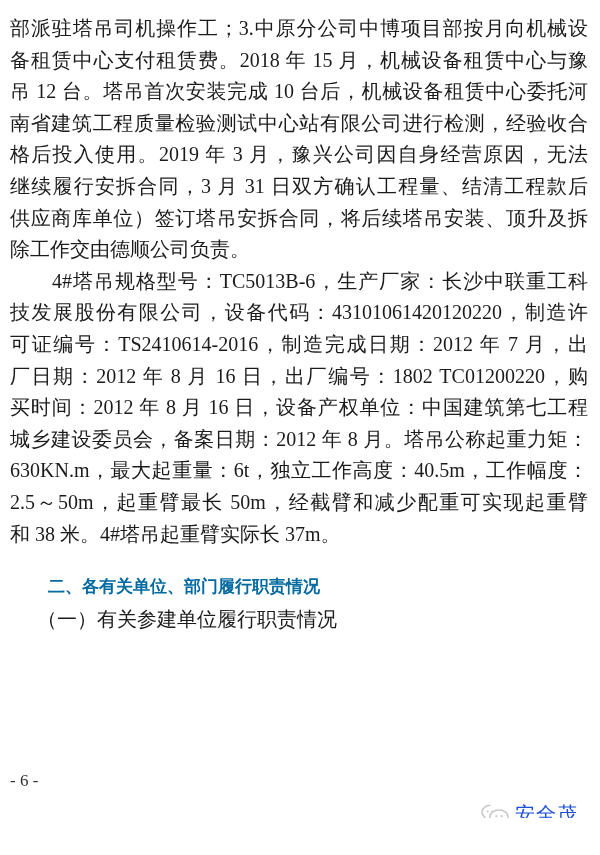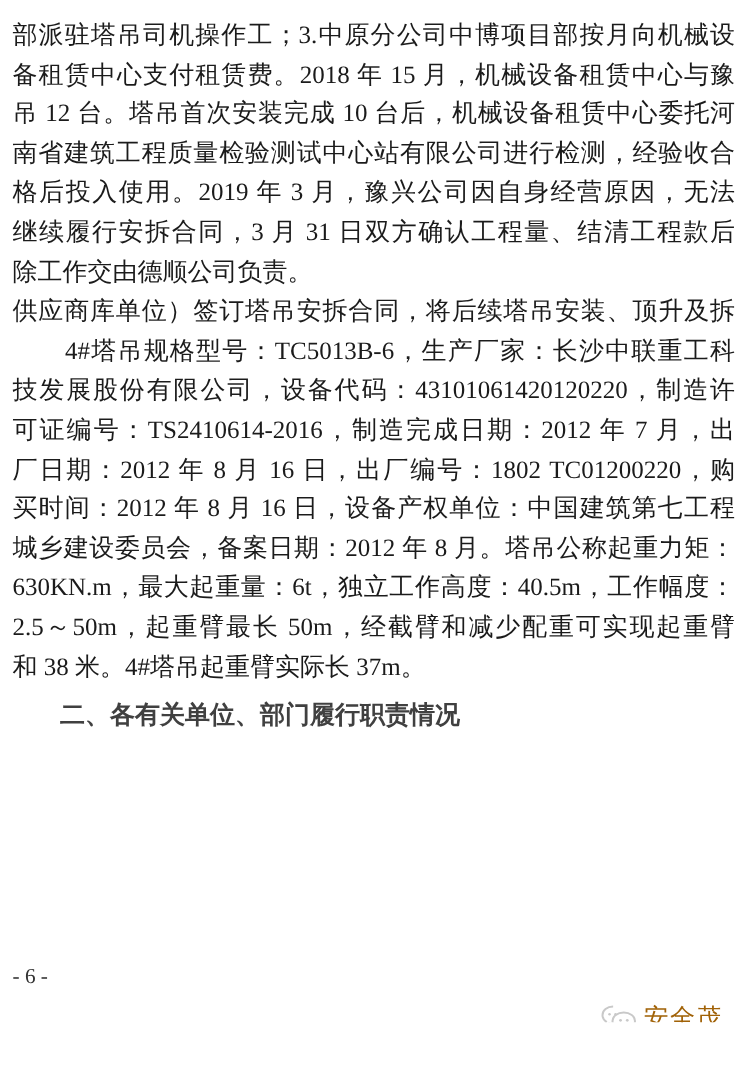--- a/index.html
+++ b/index.html
@@ -26,26 +26,26 @@
   }
   .line.just {
     text-align:justify;
     text-align-last:justify;
   }
   .line.end { text-align:left; }
   .line.indent { text-indent:42px; }
   .heading-line {
     font-family:"Liberation Sans","DejaVu Sans",sans-serif;
     font-weight:bold;
-    font-size:20px;
+    font-size:17px;
     line-height:33px;
     height:33px;
-    margin-top:6px;
+    margin-top:20px;
     padding-left:38px;
-    color:#404040;
+    color:#0369a1;
   }
   .subheading-line {
     font-size:20px;
     line-height:33px;
     height:33px;
     padding-left:27px;
     color:#1b1b1b;
   }
   .page-number {
     position:absolute;
@@ -56,49 +56,50 @@
   .watermark {
     position:absolute;
     right:22px; top:801px;
     display:flex;
     align-items:center;
     gap:5px;
   }
   .watermark .brand {
     font-family:"Liberation Sans","DejaVu Sans",sans-serif;
     font-size:20px;
-    color:#a16207;
+    color:#1d4ed8;
     letter-spacing:1px;
   }
   .watermark svg { display:block; }
 </style>
 </head>
 <body>
 
 <div class="page">
 
   <div class="body-block" id="body-block">
       <div class="line just">部派驻塔吊司机操作工；3.中原分公司中博项目部按月向机械设</div>
       <div class="line just">备租赁中心支付租赁费。2018 年 15 月，机械设备租赁中心与豫</div>
       <div class="line just">吊 12 台。塔吊首次安装完成 10 台后，机械设备租赁中心委托河</div>
       <div class="line just">南省建筑工程质量检验测试中心站有限公司进行检测，经验收合</div>
       <div class="line just">格后投入使用。2019 年 3 月，豫兴公司因自身经营原因，无法</div>
       <div class="line just">继续履行安拆合同，3 月 31 日双方确认工程量、结清工程款后</div>
+      <div class="line just">供应商库单位）签订塔吊安拆合同，将后续塔吊安装、顶升及拆</div>
       <div class="line end">除工作交由德顺公司负责。</div>
-      <div class="line just">供应商库单位）签订塔吊安拆合同，将后续塔吊安装、顶升及拆</div>
       <div class="line just indent">4#塔吊规格型号：TC5013B-6，生产厂家：长沙中联重工科</div>
       <div class="line just">技发展股份有限公司，设备代码：43101061420120220，制造许</div>
       <div class="line just">可证编号：TS2410614-2016，制造完成日期：2012 年 7 月，出</div>
       <div class="line just">厂日期：2012 年 8 月 16 日，出厂编号：1802 TC01200220，购</div>
       <div class="line just">买时间：2012 年 8 月 16 日，设备产权单位：中国建筑第七工程</div>
       <div class="line just">城乡建设委员会，备案日期：2012 年 8 月。塔吊公称起重力矩：</div>
       <div class="line just">630KN.m，最大起重量：6t，独立工作高度：40.5m，工作幅度：</div>
       <div class="line just">2.5～50m，起重臂最长 50m，经截臂和减少配重可实现起重臂 44m</div>
       <div class="line end">和 38 米。4#塔吊起重臂实际长 37m。</div>
       <div class="heading-line">二、各有关单位、部门履行职责情况</div>
+      <div class="subheading-line">（一）有关参建单位履行职责情况</div>
     </div>
 
   <div class="page-number">- 6 -</div>
 
   <div class="watermark">
     <span>
       <svg width="30" height="26" viewBox="0 0 30 26">
         <g fill="none" stroke="#c9c9c9" stroke-width="1.6">
           <path d="M10.5 3.2 C5.6 3.2 2 6.4 2 10.1 c0 2.1 1.1 3.9 2.9 5.2 l-0.7 3 3.2-1.6 c1 0.3 2 0.5 3.1 0.5 0.6 0 1.2-0.1 1.8-0.2"></path>
           <path d="M19 8 c-5 0-9 3-9 6.8 0 3.8 4 6.8 9 6.8 1.2 0 2.3-0.2 3.3-0.5 l3.5 1.7-0.8-3.2 c1.9-1.2 3-3 3-4.8 C28 11 24 8 19 8 Z"></path>

